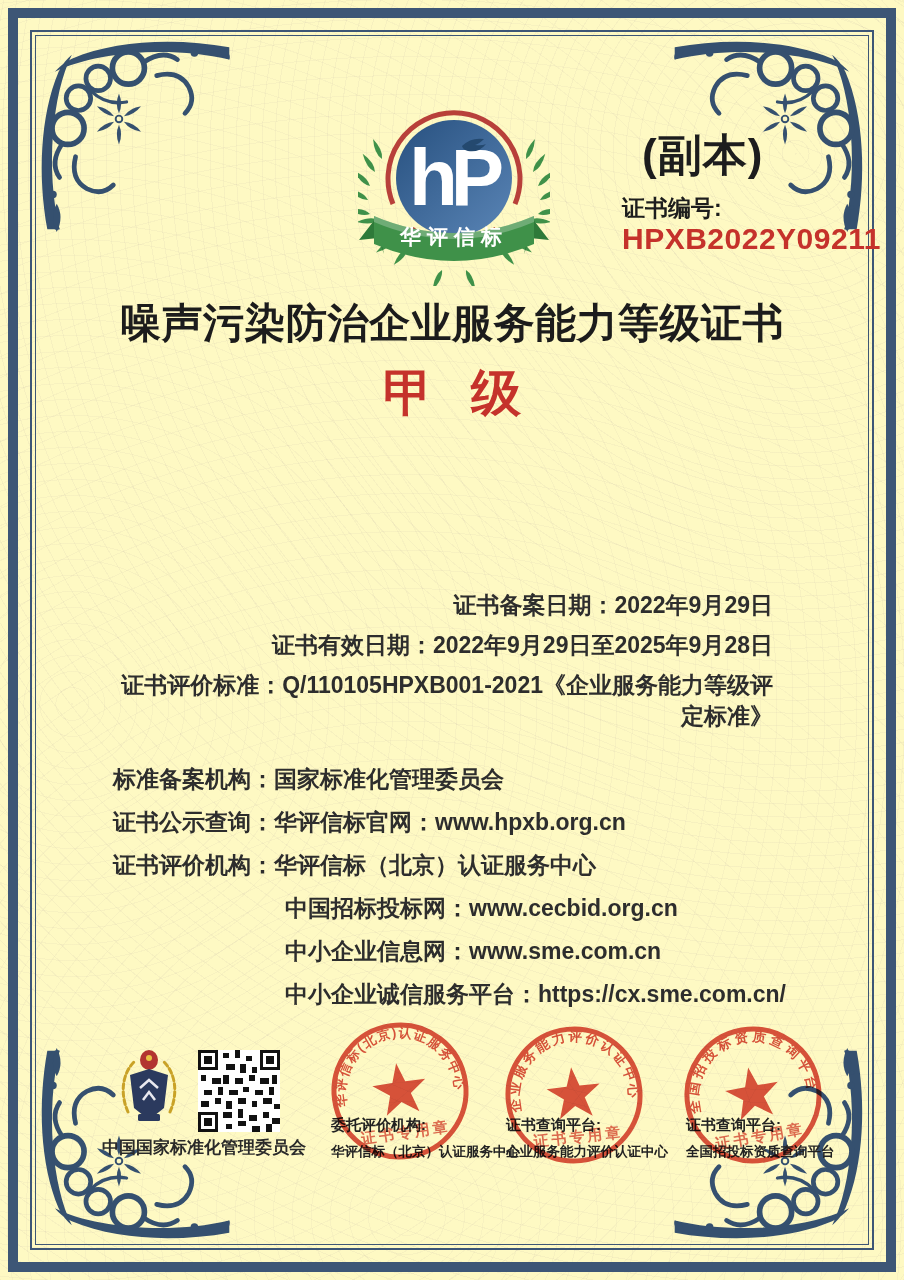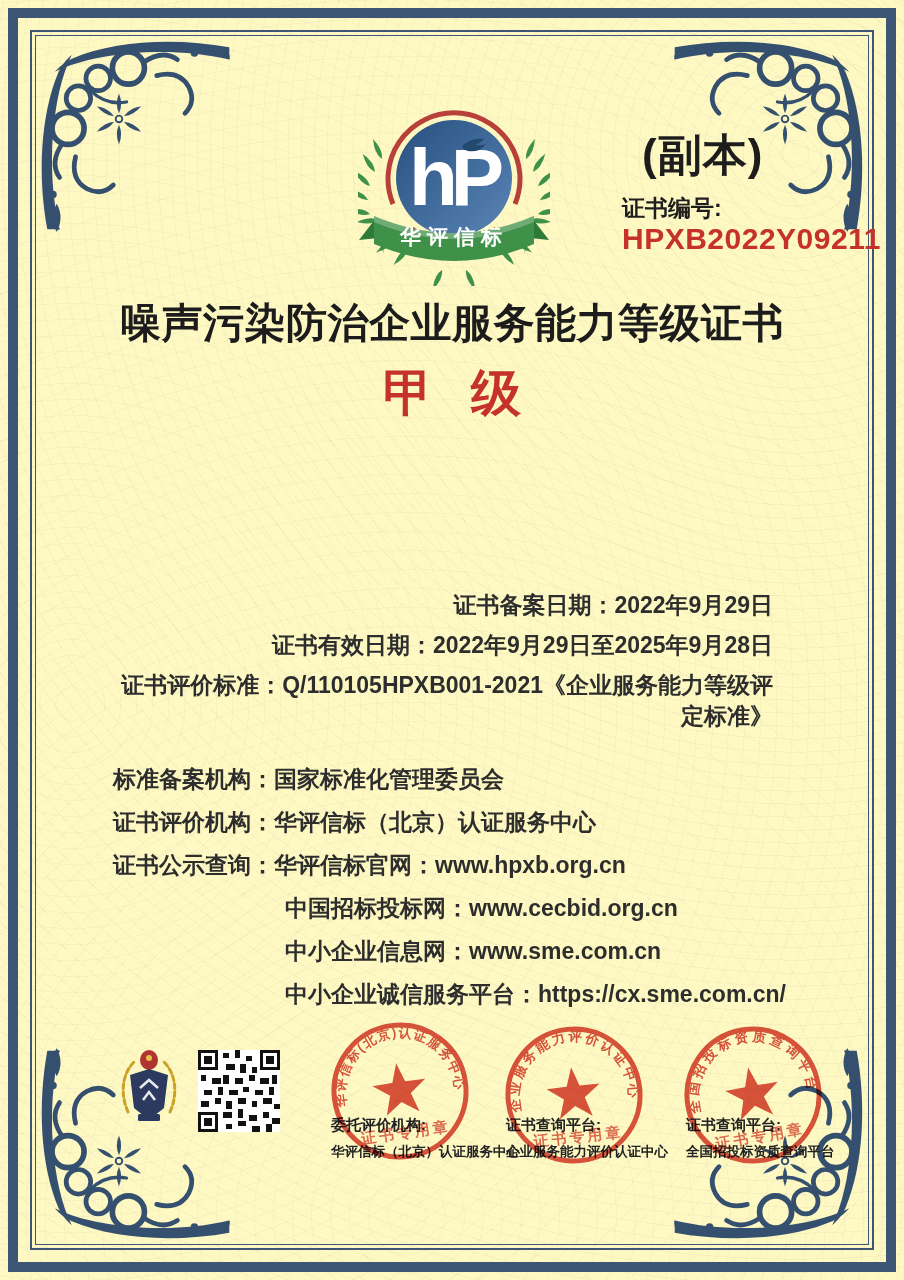--- a/index.html
+++ b/index.html
@@ -186,22 +186,22 @@
 
 
   <div class="sec sec-b">
     <div class="row"><span>证书备案日期：</span><span>2022年9月29日</span></div>
     <div class="row"><span>证书有效日期：</span><span>2022年9月29日至2025年9月28日</span></div>
     <div class="row"><span>证书评价标准：</span><span>Q/110105HPXB001-2021《企业服务能力等级评定标准》</span></div>
   </div>
 
   <div class="sec sec-c">
     <div class="row"><span>标准备案机构：</span><span>国家标准化管理委员会</span></div>
+    <div class="row"><span>证书公示查询：</span><span>华评信标官网：www.hpxb.org.cn</span></div>
     <div class="row"><span>证书评价机构：</span><span>华评信标（北京）认证服务中心</span></div>
-    <div class="row"><span>证书公示查询：</span><span>华评信标官网：www.hpxb.org.cn</span></div>
     <div class="row indent"><span>中国招标投标网：www.cecbid.org.cn</span></div>
     <div class="row indent"><span>中小企业信息网：www.sme.com.cn</span></div>
     <div class="row indent"><span>中小企业诚信服务平台：https://cx.sme.com.cn/</span></div>
   </div>
 
   <svg class="emblem" viewBox="0 0 66 80">
     <g fill="none" stroke="#c9a227" stroke-width="3" stroke-linecap="round">
       <path d="M12 64 C4 46 6 26 18 14" stroke-dasharray="5 3"></path>
       <path d="M54 64 C62 46 60 26 48 14" stroke-dasharray="5 3"></path>
     </g>
@@ -249,20 +249,21 @@
       <rect x="18" y="23" width="3" height="2"></rect>
         <rect x="23" y="22" width="2" height="2"></rect>
       <rect x="26" y="24" width="3" height="2"></rect>
         <rect x="10" y="26" width="2" height="2"></rect>
       <rect x="14" y="25" width="3" height="2"></rect>
         <rect x="19" y="27" width="3" height="2"></rect>
       <rect x="24" y="26" width="2" height="3"></rect>
     </g>
   </svg>
 
+  <div class="footer-caption">中国国家标准化管理委员会</div>
 
   <div class="stampcol col1">
     <div class="lab">委托评价机构:</div>
     <div class="org">华评信标（北京）认证服务中心</div>
   </div>
   <div class="stampcol col2">
     <div class="lab">证书查询平台:</div>
     <div class="org">企业服务能力评价认证中心</div>
   </div>
   <div class="stampcol col3">

